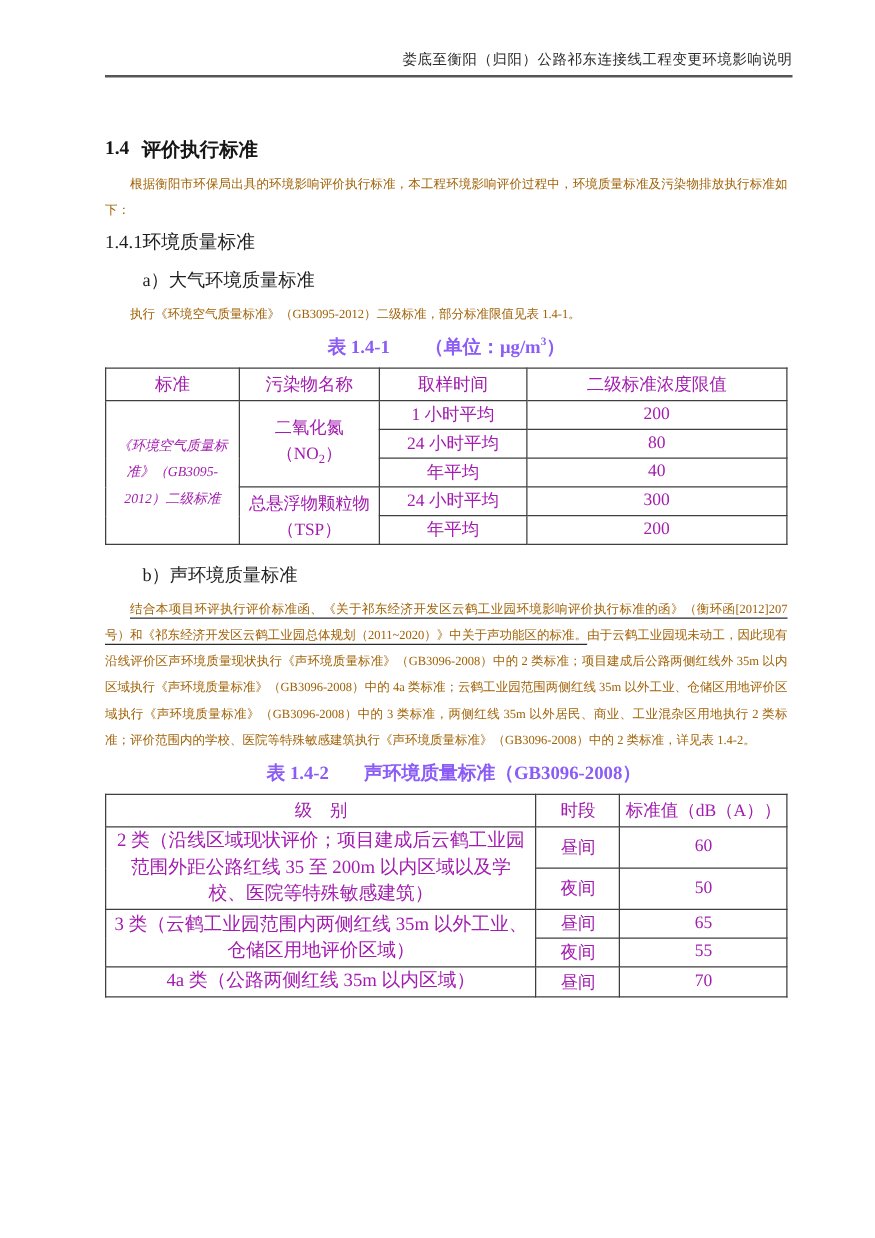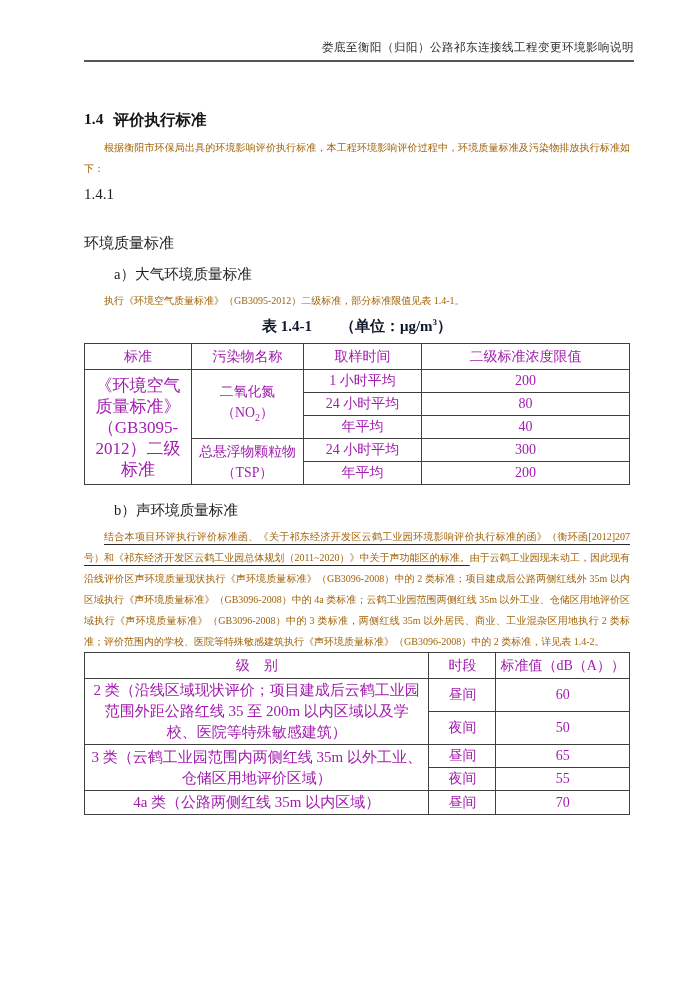--- a/index.html
+++ b/index.html
@@ -10,43 +10,43 @@
   }
   .page-header {
     position:absolute; left:84px; right:66px; top:40px;
     text-align:right; font-size:11.5px; color:#2a2a2a;
     letter-spacing:0.5px; padding-bottom:5px;
     border-bottom:2px solid #565656;
   }
   .content { position:absolute; left:84px; right:70px; top:86px; }
 
   .h14 { display:flex; gap:10px; font-size:15.5px; font-weight:bold; margin:24px 0 6px 0; color:#161616; }
-  .h141 { display:flex; gap:18px; font-size:15px; font-weight:normal; margin:0; line-height:31px;flex-direction:column; }
+  .h141 { display:flex; font-size:15px; font-weight:normal; margin:0; line-height:31px; }
 
   .para { font-size:10px; line-height:21px; text-align:justify; margin:0; color:#a16207; }
   .indent { text-indent:2em; }
   .sub-head { margin:0; padding-left:30px; font-size:14.6px; line-height:31px; }
   .sub-head.b { margin-top:10px; }
 
   u { text-decoration:underline; text-underline-offset:4px; text-decoration-thickness:1px; text-decoration-color:#2a2a2a; }
 
   .caption { display:flex; justify-content:center; align-items:baseline; gap:16px;
-             font-weight:bold; font-size:15px; margin:6px 0 7px 0; color:#0f172a; }
+             font-weight:bold; font-size:15px; margin:6px 0 7px 0; color:#8b5cf6; }
   .caption .unit-gap { margin-left:12px; }
   sup { font-size:9px; }
   sub { font-size:10px; }
 
   table.tbl { width:100%; border-collapse:collapse; table-layout:fixed; }
   .tbl th, .tbl td {
     border:1px solid #3f3f3f; text-align:center; vertical-align:middle;
     font-size:14px; padding:1px 4px; color:#a21caf;
   }
   .tbl th { height:23px; font-weight:normal; }
   .air-tbl td { height:20px; }
-  .air-tbl .std  { font-size:17px; line-height:21px; padding:0 6px; }
+  .air-tbl .std  { font-size:11px; line-height:21px; padding:0 6px;font-style:italic; }
   .air-tbl .poll { font-size:13.8px; line-height:21px; }
   .noise-tbl td { height:20px; }
   .noise-tbl .lbl { font-size:15px; line-height:21px; padding:1px 6px; }
   .noise-tbl { margin-bottom:0; }
 
   .page-number {
     position:absolute; top:918px; left:0; width:100%;
     text-align:center; font-size:13px; color:#333;
   }
 </style>
@@ -121,20 +121,24 @@
           <td>年平均</td>
           <td>200</td>
         </tr>
       </tbody>
     </table>
 
     <p class="sub-head b">b）声环境质量标准</p>
 
     <p class="para indent"><u>结合本项目环评执行评价标准函、《关于祁东经济开发区云鹤工业园环境影响评价执行标准的函》（衡环函[2012]207 号）和《祁东经济开发区云鹤工业园总体规划（2011~2020）》中关于声功能区的标准。</u><span>由于云鹤工业园现未动工，因此现有沿线评价区声环境质量现状执行《声环境质量标准》（GB3096-2008）中的 2 类标准；项目建成后公路两侧红线外 35m 以内区域执行《声环境质量标准》（GB3096-2008）中的 4a 类标准；云鹤工业园范围两侧红线 35m 以外工业、仓储区用地评价区域执行《声环境质量标准》（GB3096-2008）中的 3 类标准，两侧红线 35m 以外居民、商业、工业混杂区用地执行 2 类标准；评价范围内的学校、医院等特殊敏感建筑执行《声环境质量标准》（GB3096-2008）中的 2 类标准，详见表 1.4-2。</span></p>
 
+    <div class="caption">
+      <span class="unit-gap">表 1.4-2</span>
+      <span class="unit-gap">声环境质量标准（GB3096-2008）</span>
+    </div>
 
     <table class="tbl noise-tbl">
       <colgroup>
           <col style="width:63.2%">
           <col style="width:12.3%">
           <col style="width:24.5%">
         </colgroup>
       <thead>
         <tr>
           <th>级　别</th>

